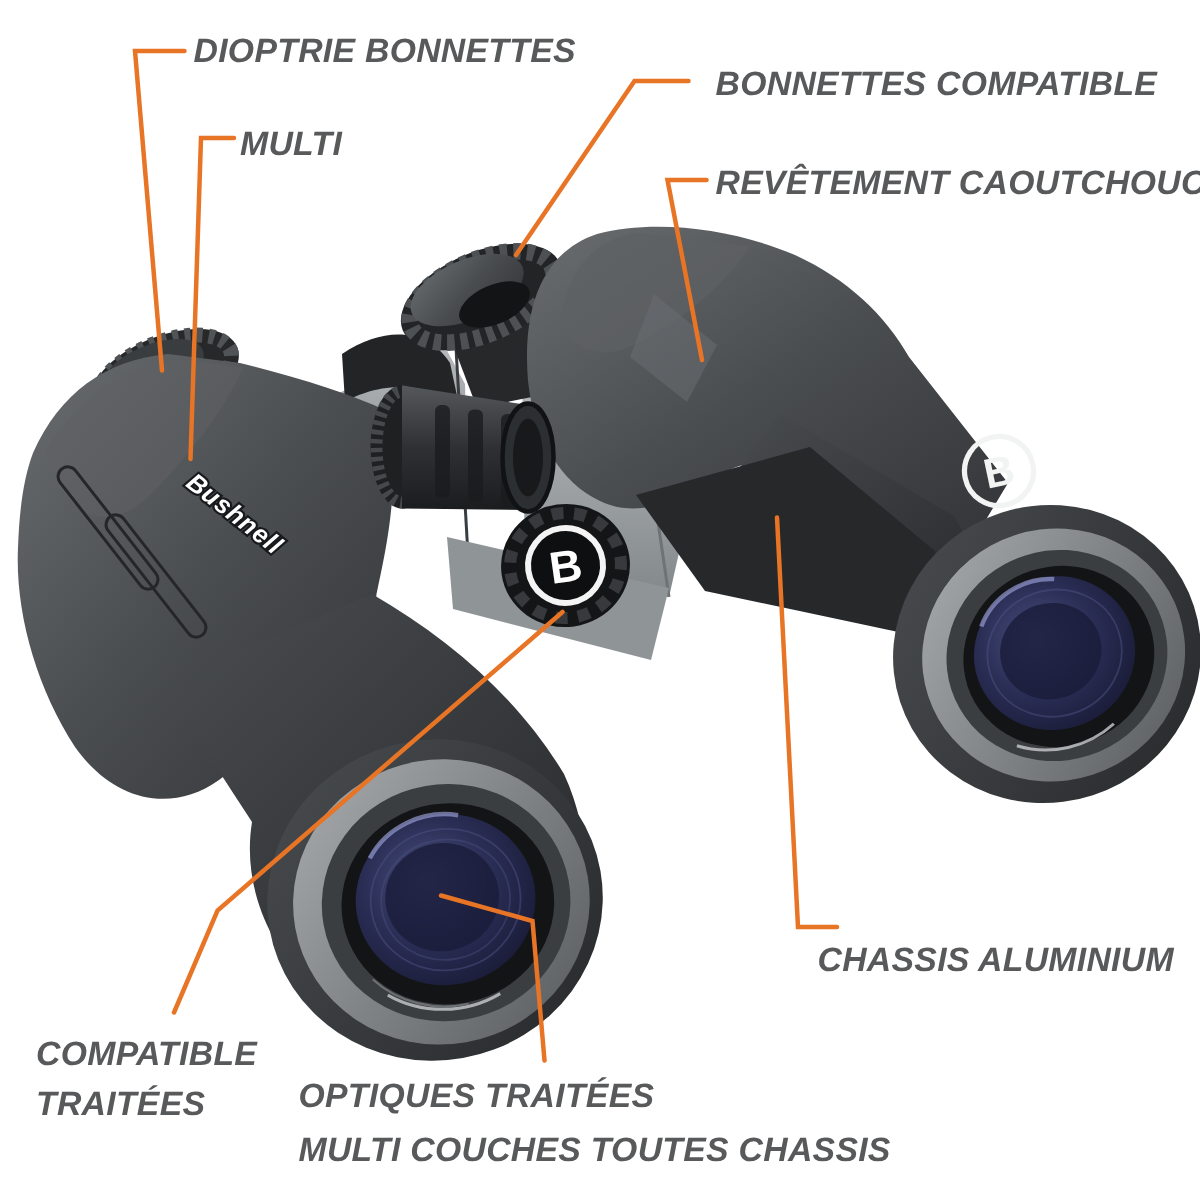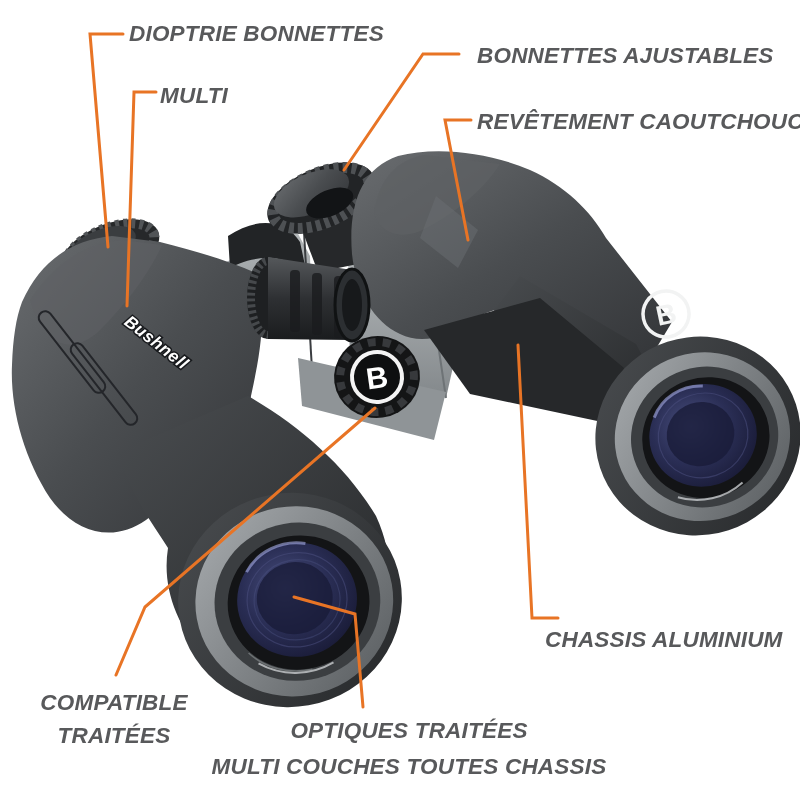--- a/index.html
+++ b/index.html
@@ -19,21 +19,21 @@
   .label{
     position:absolute;
     font-family:"Liberation Sans", sans-serif;
     font-style:italic;
     font-weight:700;
     font-size:22.5px;
     color:var(--label-color);
     white-space:nowrap;
     letter-spacing:.2px;
   }
-  .label.two-line{white-space:normal;text-align:center;line-height:33px;}
+  .label.two-line{white-space:normal;line-height:33px;}
   .label.two-line.wide{line-height:36px;}
   .lbl-dioptrie{left:129px;top:21px;}
   .lbl-grip{left:160px;top:83px;}
   .lbl-bonnettes{left:477px;top:43px;}
   .lbl-revetement{left:477px;top:109px;}
   .lbl-chassis{left:545px;top:627px;font-style:italic;}
   .lbl-compatible{left:24px;top:686px;width:180px;}
   .lbl-optiques{left:199px;top:713px;width:420px;}
   .callout{fill:none;stroke:var(--accent-color);stroke-width:3;stroke-linecap:round;stroke-linejoin:miter;}
   svg text.brand{
@@ -185,21 +185,21 @@
       <polyline class="callout" points="459,54 423,54 344,170"></polyline>
       <polyline class="callout" points="471,120 445,120 468,240"></polyline>
       <polyline class="callout" points="518,345 532,618 558,618"></polyline>
       <polyline class="callout" points="375,408 145,607 116,675"></polyline>
       <polyline class="callout" points="294,597 355,614 363,707"></polyline>
     </g>
   </svg>
 
   <div class="label lbl-dioptrie">DIOPTRIE BONNETTES</div>
   <div class="label lbl-grip">MULTI</div>
-  <div class="label lbl-bonnettes">BONNETTES AJUSTABLES</div>
+  <div class="label lbl-bonnettes">BONNETTES COMPATIBLE</div>
   <div class="label lbl-revetement">REVÊTEMENT CAOUTCHOUC</div>
   <div class="label lbl-chassis">CHASSIS ALUMINIUM</div>
   <div class="label two-line lbl-compatible">
     <div>COMPATIBLE</div>
     <div>TRAITÉES</div>
   </div>
   <div class="label two-line wide lbl-optiques">
     <div>OPTIQUES TRAITÉES</div>
     <div>MULTI COUCHES TOUTES CHASSIS</div>
   </div>

